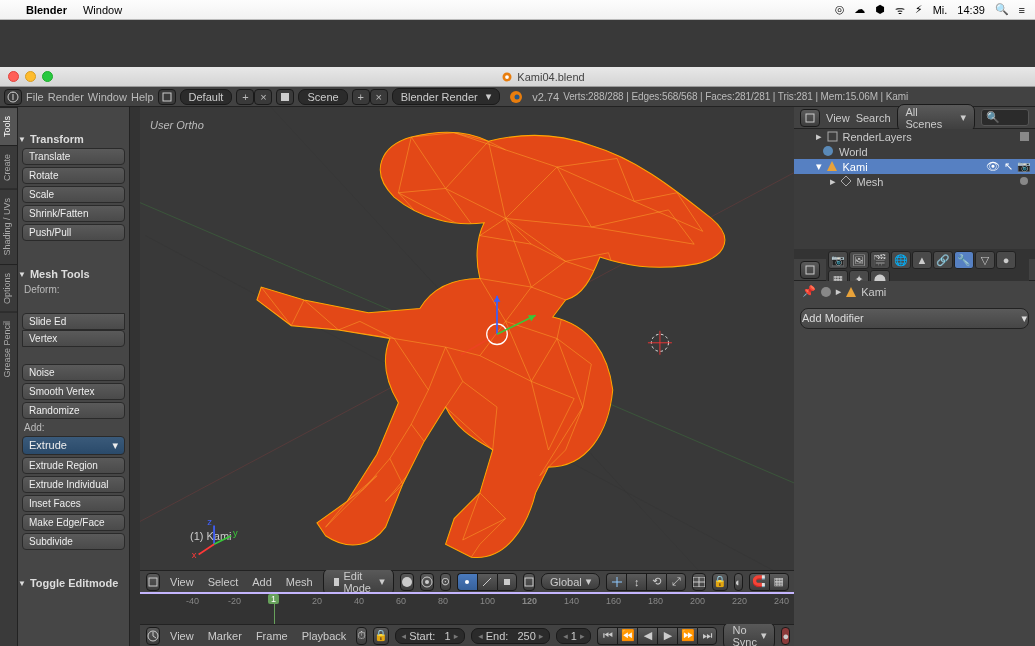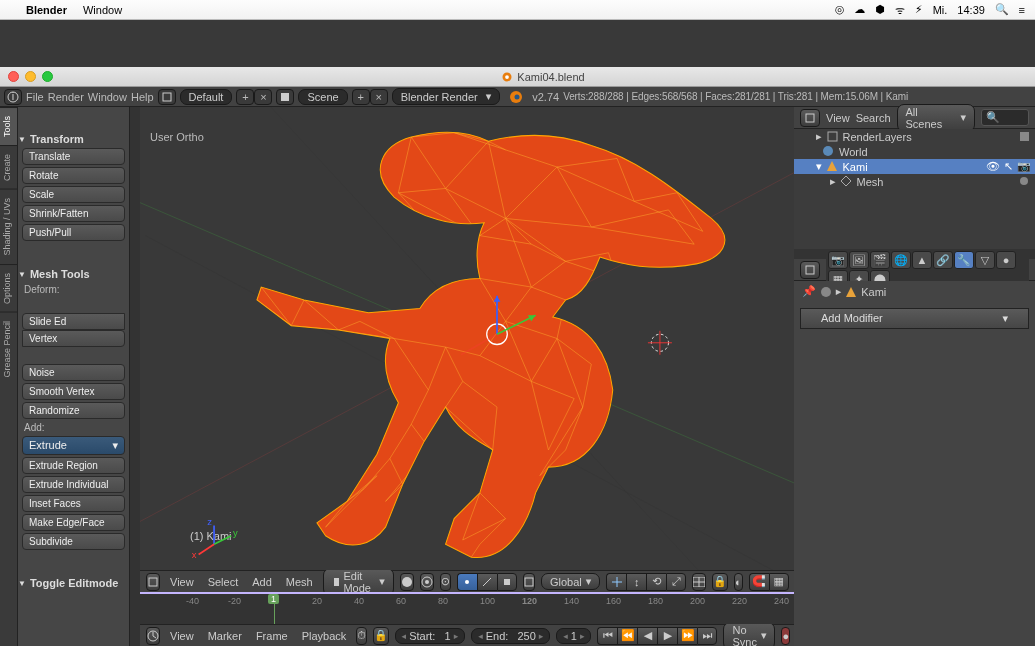--- a/index.html
+++ b/index.html
@@ -39,21 +39,21 @@
 .pbtn.sel { background:linear-gradient(#3a5a7a,#2a4a6a); }
 .btn-row{ display:flex; gap:0; margin:16px 4px;flex-direction:column;}
 .btn-row .pbtn{ margin:0; flex:1;}
 .btn-row .pbtn:first-child{border-radius:4px 0 0 4px;}
 .btn-row .pbtn:last-child{border-radius:0 4px 4px 0;}
 .plabel{ padding:2px 6px; color:#bbb; font-size:10px;}
 .vscroll{ width:10px; background:#333; }
 
 .viewport { flex:1; display:flex; flex-direction:column; background:#393939; min-width:0; }
 .view3d { flex:1; position:relative; overflow:hidden; background:#393939;}
-.view3d .corner-label{ position:absolute; top:24px; left:10px; color:#bbb;}
+.view3d .corner-label{ position:absolute; top:12px; left:10px; color:#bbb;font-style:italic;}
 .view3d .scene-label{ position:absolute; bottom:28px; left:50px; color:#ccc;}
 .view3d svg.canvas{ position:absolute; inset:0; width:100%; height:100%;}
 
 .view-footer,.timeline-footer { height:22px; background:#424242; display:flex; align-items:center; padding:0 6px; gap:6px; border-top:1px solid #222; color:#ccc;}
 .view-footer .txt,.timeline-footer .txt{ padding:0 4px; cursor:pointer;}
 .mini-drop{ background:linear-gradient(#5a5a5a,#3d3d3d); border:1px solid #1a1a1a; border-radius:7px; padding:1px 8px; display:flex; align-items:center; gap:4px;}
 .ico-btn{ width:20px; height:18px; background:linear-gradient(#5a5a5a,#3d3d3d); border:1px solid #1a1a1a; border-radius:4px; display:flex; align-items:center; justify-content:center; cursor:pointer;}
 .ico-btn.blue{ background:linear-gradient(#4a7abd,#37619b);}
 .ico-btn.glow svg{fill:#8fc9ff;}
 .seg{ display:flex;}
@@ -74,21 +74,21 @@
 .out-row.sel{ background:#5680c2; color:#fff;}
 .out-row .indent{ display:inline-block;}
 .out-row .rico{ margin-left:auto; display:flex; gap:4px;}
 .out-row svg{width:13px;height:13px;}
 
 .props{ flex:1; background:#444; display:flex; flex-direction:column;}
 .props-tabs{ display:flex; flex-wrap:wrap; gap:1px; padding:2px; background:#333;}
 .ptab{ width:20px; height:18px; background:#4a4a4a; border:1px solid #222; border-radius:3px; display:flex; align-items:center; justify-content:center; cursor:pointer;}
 .ptab.active{ background:#5680c2;}
 .breadcrumb{ padding:4px 8px; display:flex; align-items:center; gap:4px; color:#ccc;}
-.mod-drop{ margin:6px; background:linear-gradient(#5a5a5a,#464646); border:1px solid #222; border-radius:0; padding:3px 20px; display:flex; justify-content:space-between; color:#ddd;}
+.mod-drop{ margin:6px; background:linear-gradient(#5a5a5a,#464646); border:1px solid #222; border-radius:8px; padding:3px 1px; display:flex; justify-content:space-between; color:#ddd;}
 
 .num-field{ background:#2b2b2b; border:1px solid #1a1a1a; border-radius:7px; padding:1px 6px; display:flex; align-items:center; gap:3px; color:#ccc;}
 .num-field .arrow{ color:#777; font-size:9px;}
 
 svg{display:block;}
 </style>
 </head>
 <body>
 
 <div class="mac-bar">

